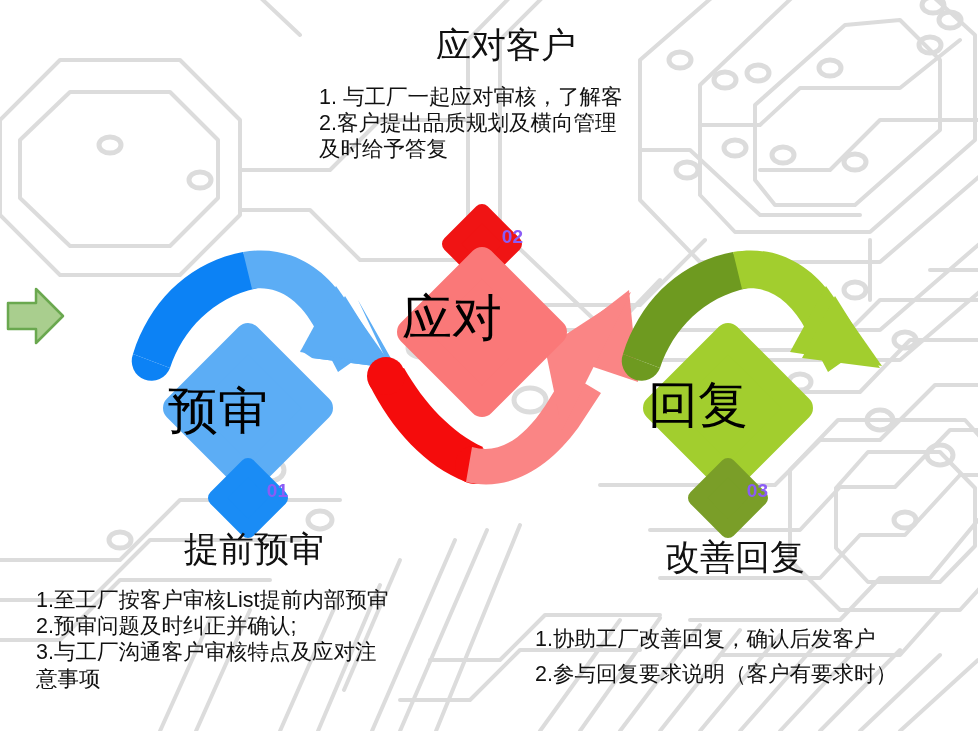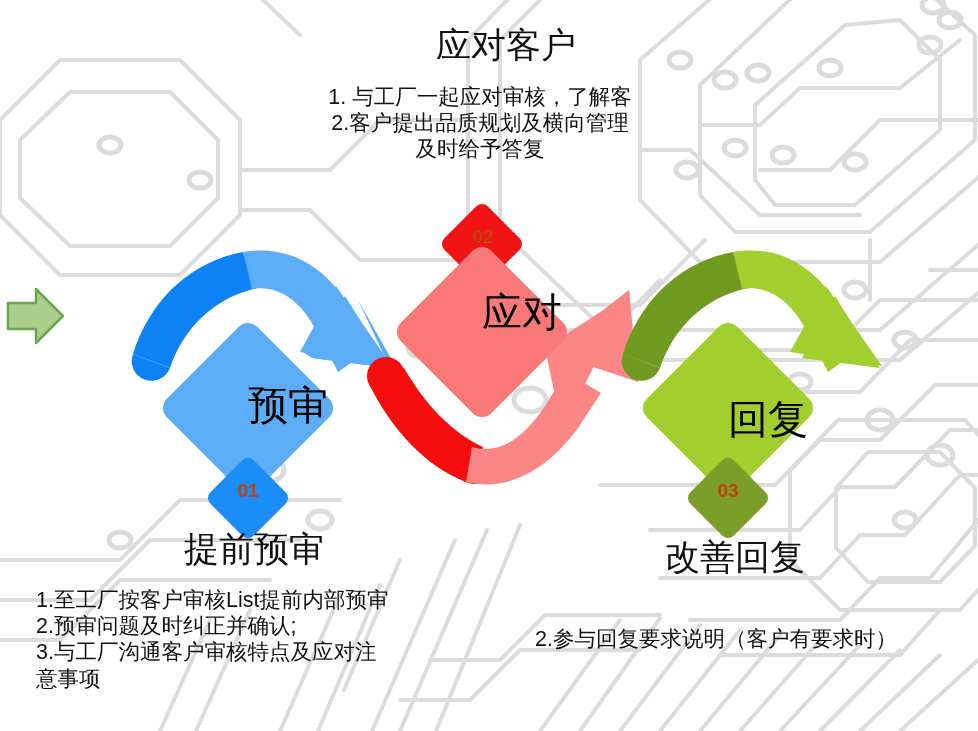--- a/index.html
+++ b/index.html
@@ -14,43 +14,43 @@
   .layer{position:absolute;left:0;top:0;width:978px;height:731px;}
   #bg-circuit{z-index:0;opacity:1;}
   #flow{z-index:2;}
   .txt{position:absolute;z-index:5;color:#111;line-height:1.22;}
   .sec-title{font-size:35px;font-weight:400;white-space:nowrap;letter-spacing:0px;}
   .sec-body{font-size:21.5px;font-weight:400;}
   .sec-body.spaced{line-height:1.62;}
 
   
   #top-title{left:393px;top:24px;margin-left:43px;}
-  #top-body{left:294px;top:84px;width:372px;text-align:center;}
+  #top-body{left:319px;top:84px;width:372px;}
 
   
   #bl-title{left:158px;top:528px;margin-left:26px;}
   #bl-body{left:36px;top:587px;width:420px;}
 
   
   #br-title{left:665px;top:536px;}
   #br-body{left:535px;top:622px;width:432px;}
 
   .diamond-label{
     position:absolute;z-index:4;color:#000;
-    font-size:40px;font-weight:400;white-space:nowrap;
-    text-align:right;
+    font-size:50px;font-weight:400;white-space:nowrap;
+    text-align:left;
   }
   #lbl-1{left:168px;top:378px;width:160px;}
   #lbl-2{left:402px;top:285px;width:160px;}
-  #lbl-3{left:648px;top:392px;width:160px;}
+  #lbl-3{left:648px;top:372px;width:160px;}
 
   .badge-num{
     position:absolute;z-index:4;
-    font-size:19px;font-weight:bold;color:#c2410c;
-    text-align:center;white-space:nowrap;
+    font-size:19px;font-weight:bold;color:#8b5cf6;
+    text-align:right;white-space:nowrap;
   }
   #num-1{left:208px;top:480px;width:80px;}
   #num-2{left:443px;top:226px;width:80px;}
   #num-3{left:688px;top:480px;width:80px;}
 </style>
 </head>
 <body>
 
 <div id="stage">
 
@@ -230,16 +230,17 @@
   <div class="txt sec-title" id="bl-title">提前预审</div>
   <div class="txt sec-body" id="bl-body">
     <div>1.至工厂按客户审核List提前内部预审</div>
     <div>2.预审问题及时纠正并确认;</div>
     <div>3.与工厂沟通客户审核特点及应对注</div>
     <div>意事项</div>
   </div>
 
   <div class="txt sec-title" id="br-title">改善回复</div>
   <div class="txt sec-body spaced" id="br-body">
+    <div>1.协助工厂改善回复，确认后发客户</div>
     <div>2.参与回复要求说明（客户有要求时）</div>
   </div>
 
 </div>
 
 </body></html>

